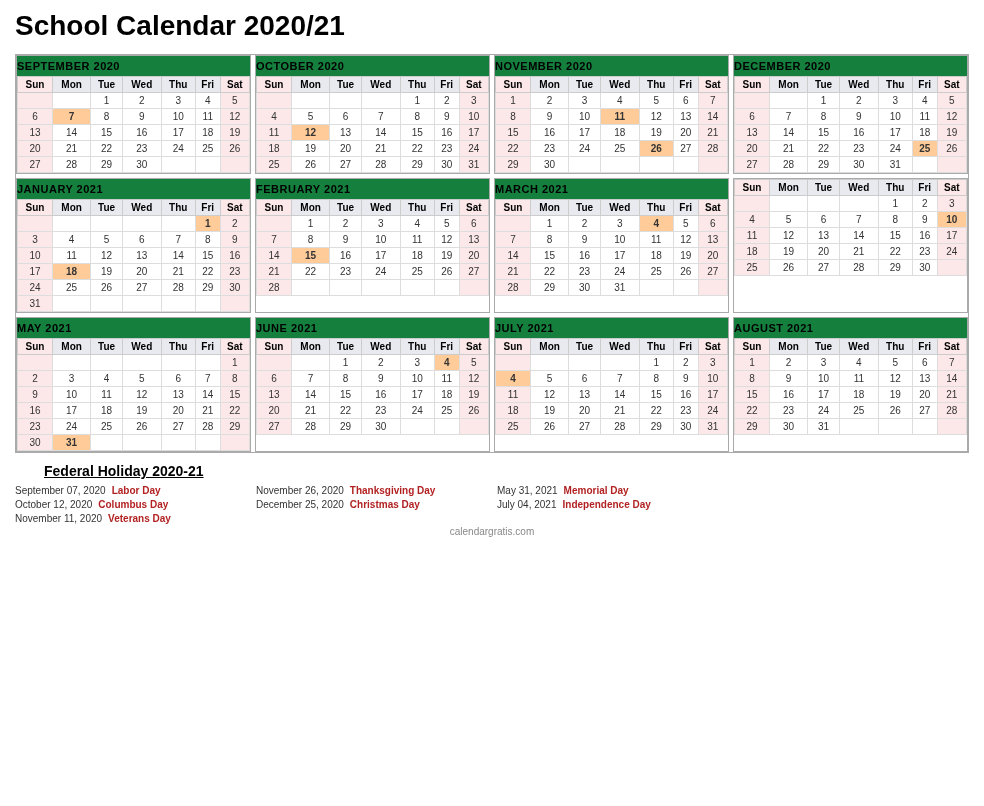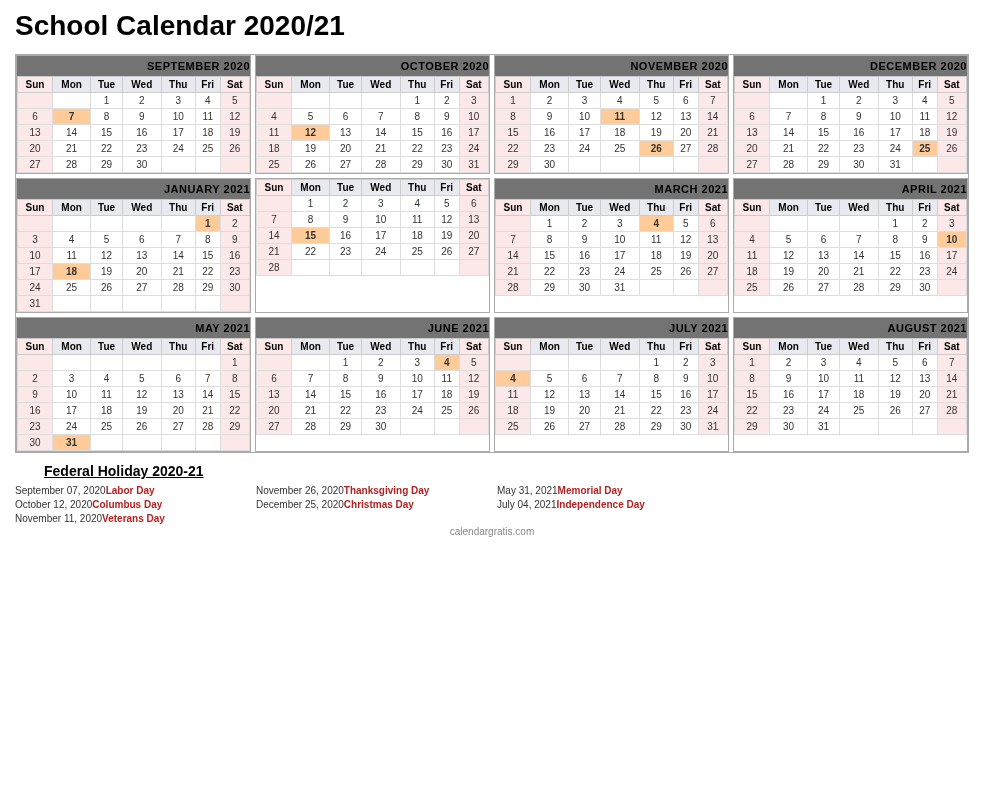--- a/index.html
+++ b/index.html
@@ -18,22 +18,22 @@
     .calendar-grid {
       display: grid;
       grid-template-columns: repeat(4, 1fr);
       gap: 4px;
       border: 1px solid #aaa;
     }
     .month-block {
       border: 1px solid #aaa;
     }
     .month-header {
-      background: #737373;
-      text-align: right;
+      background: #15803d;
+      text-align: left;
       font-weight: bold;
       font-size: 11px;
       padding: 4px 0;
       letter-spacing: 0.5px;
     }
     .cal-table {
       width: 100%;
       border-collapse: collapse;
       font-size: 10px;
       padding-left: 36px;
@@ -72,20 +72,21 @@
       padding-left: 29px;
     }
     .holidays-grid {
       display: grid;
       grid-template-columns: repeat(4, 1fr);
       gap: 2px 10px;
       font-size: 10px;
     }
     .holiday-entry {
       display: flex;
+      gap: 6px;
     }
     .holiday-date {
       color: #333;
       white-space: nowrap;
     }
     .holiday-name {
       color: #b22222;
       font-weight: bold;
     }
     .watermark {
@@ -419,20 +420,21 @@
             <td></td>
             <td></td>
             <td></td>
             <td></td>
             <td class="sun"></td>
           </tr>
         </tbody>
       </table>
     </div>
     <div class="month-block">
+      <div class="month-header">FEBRUARY 2021</div>
       <table class="cal-table">
         <thead>
           <tr>
             <th class="sun">Sun</th>
             <th>Mon</th>
             <th>Tue</th>
             <th>Wed</th>
             <th>Thu</th>
             <th>Fri</th>
             <th class="sun">Sat</th>
@@ -544,21 +546,20 @@
             <td>30</td>
             <td>31</td>
             <td></td>
             <td></td>
             <td class="sun"></td>
           </tr>
         </tbody>
       </table>
     </div>
     <div class="month-block">
-      <div class="month-header">APRIL 2021</div>
       <table class="cal-table">
         <thead>
           <tr>
             <th class="sun">Sun</th>
             <th>Mon</th>
             <th>Tue</th>
             <th>Wed</th>
             <th>Thu</th>
             <th>Fri</th>
             <th class="sun">Sat</th>

